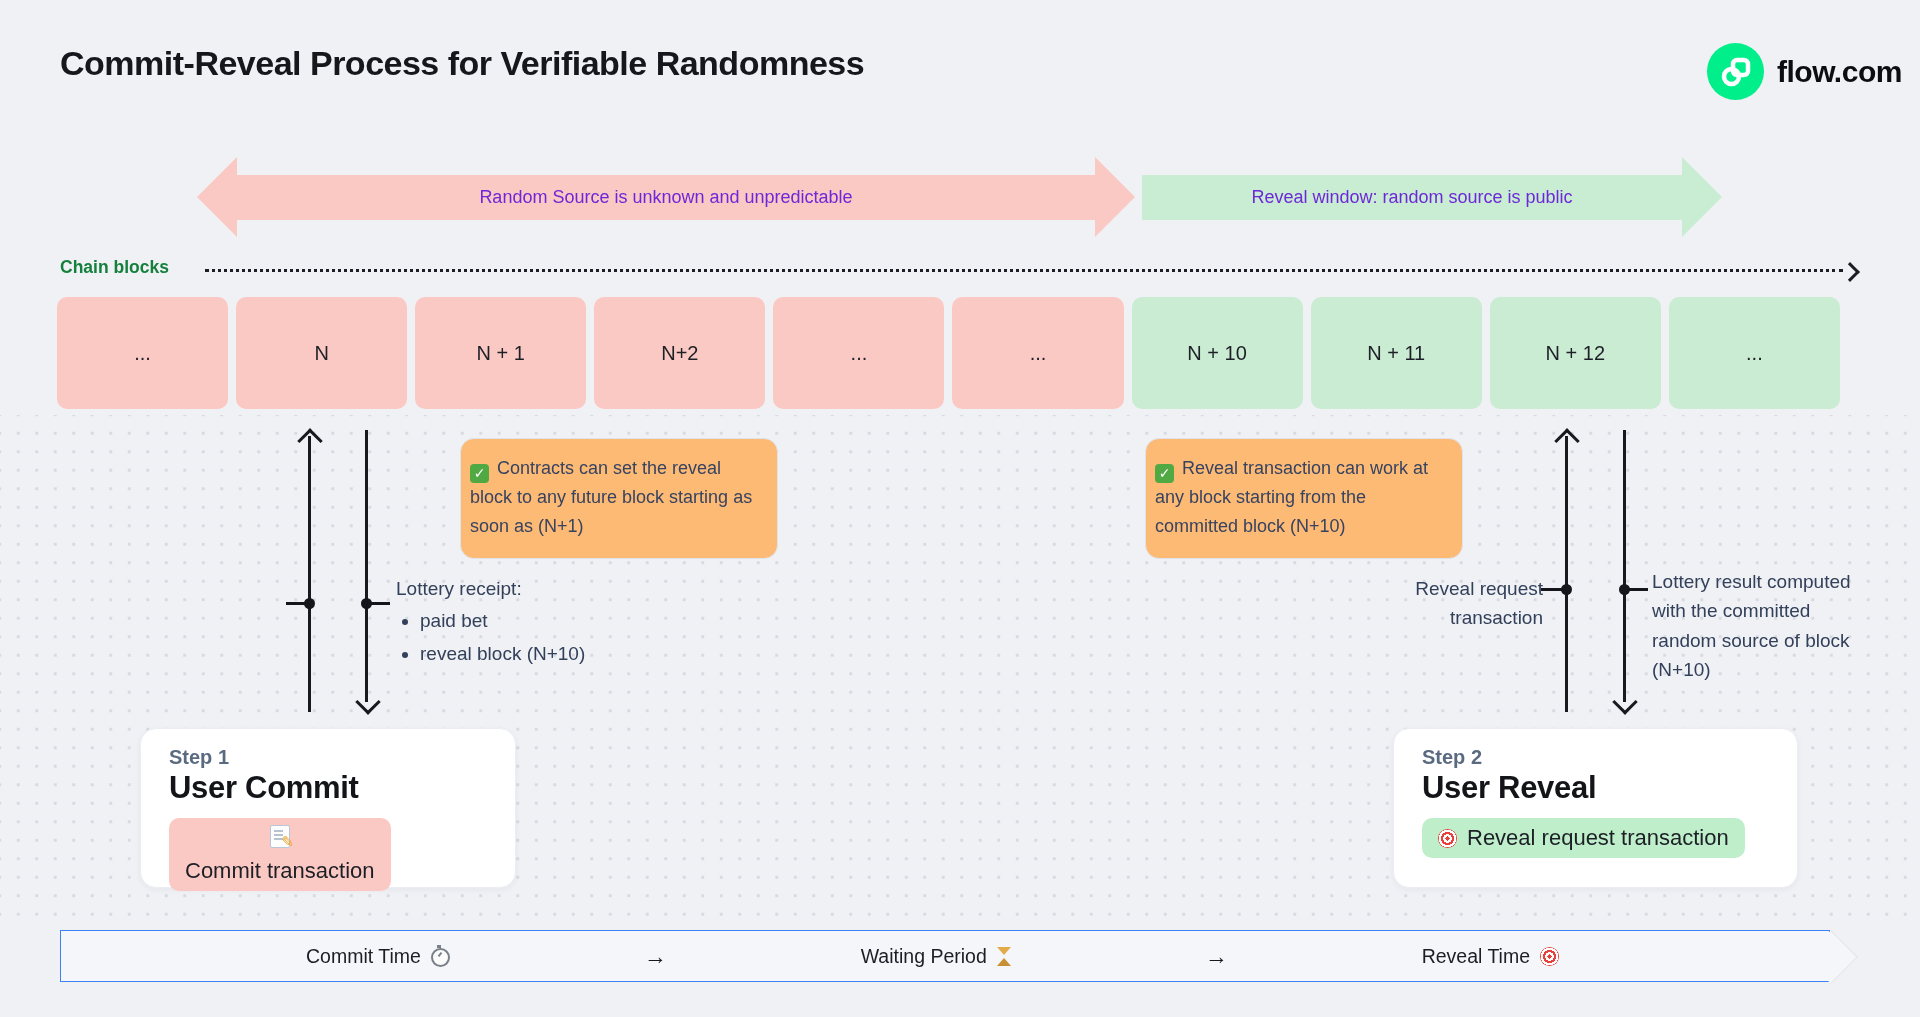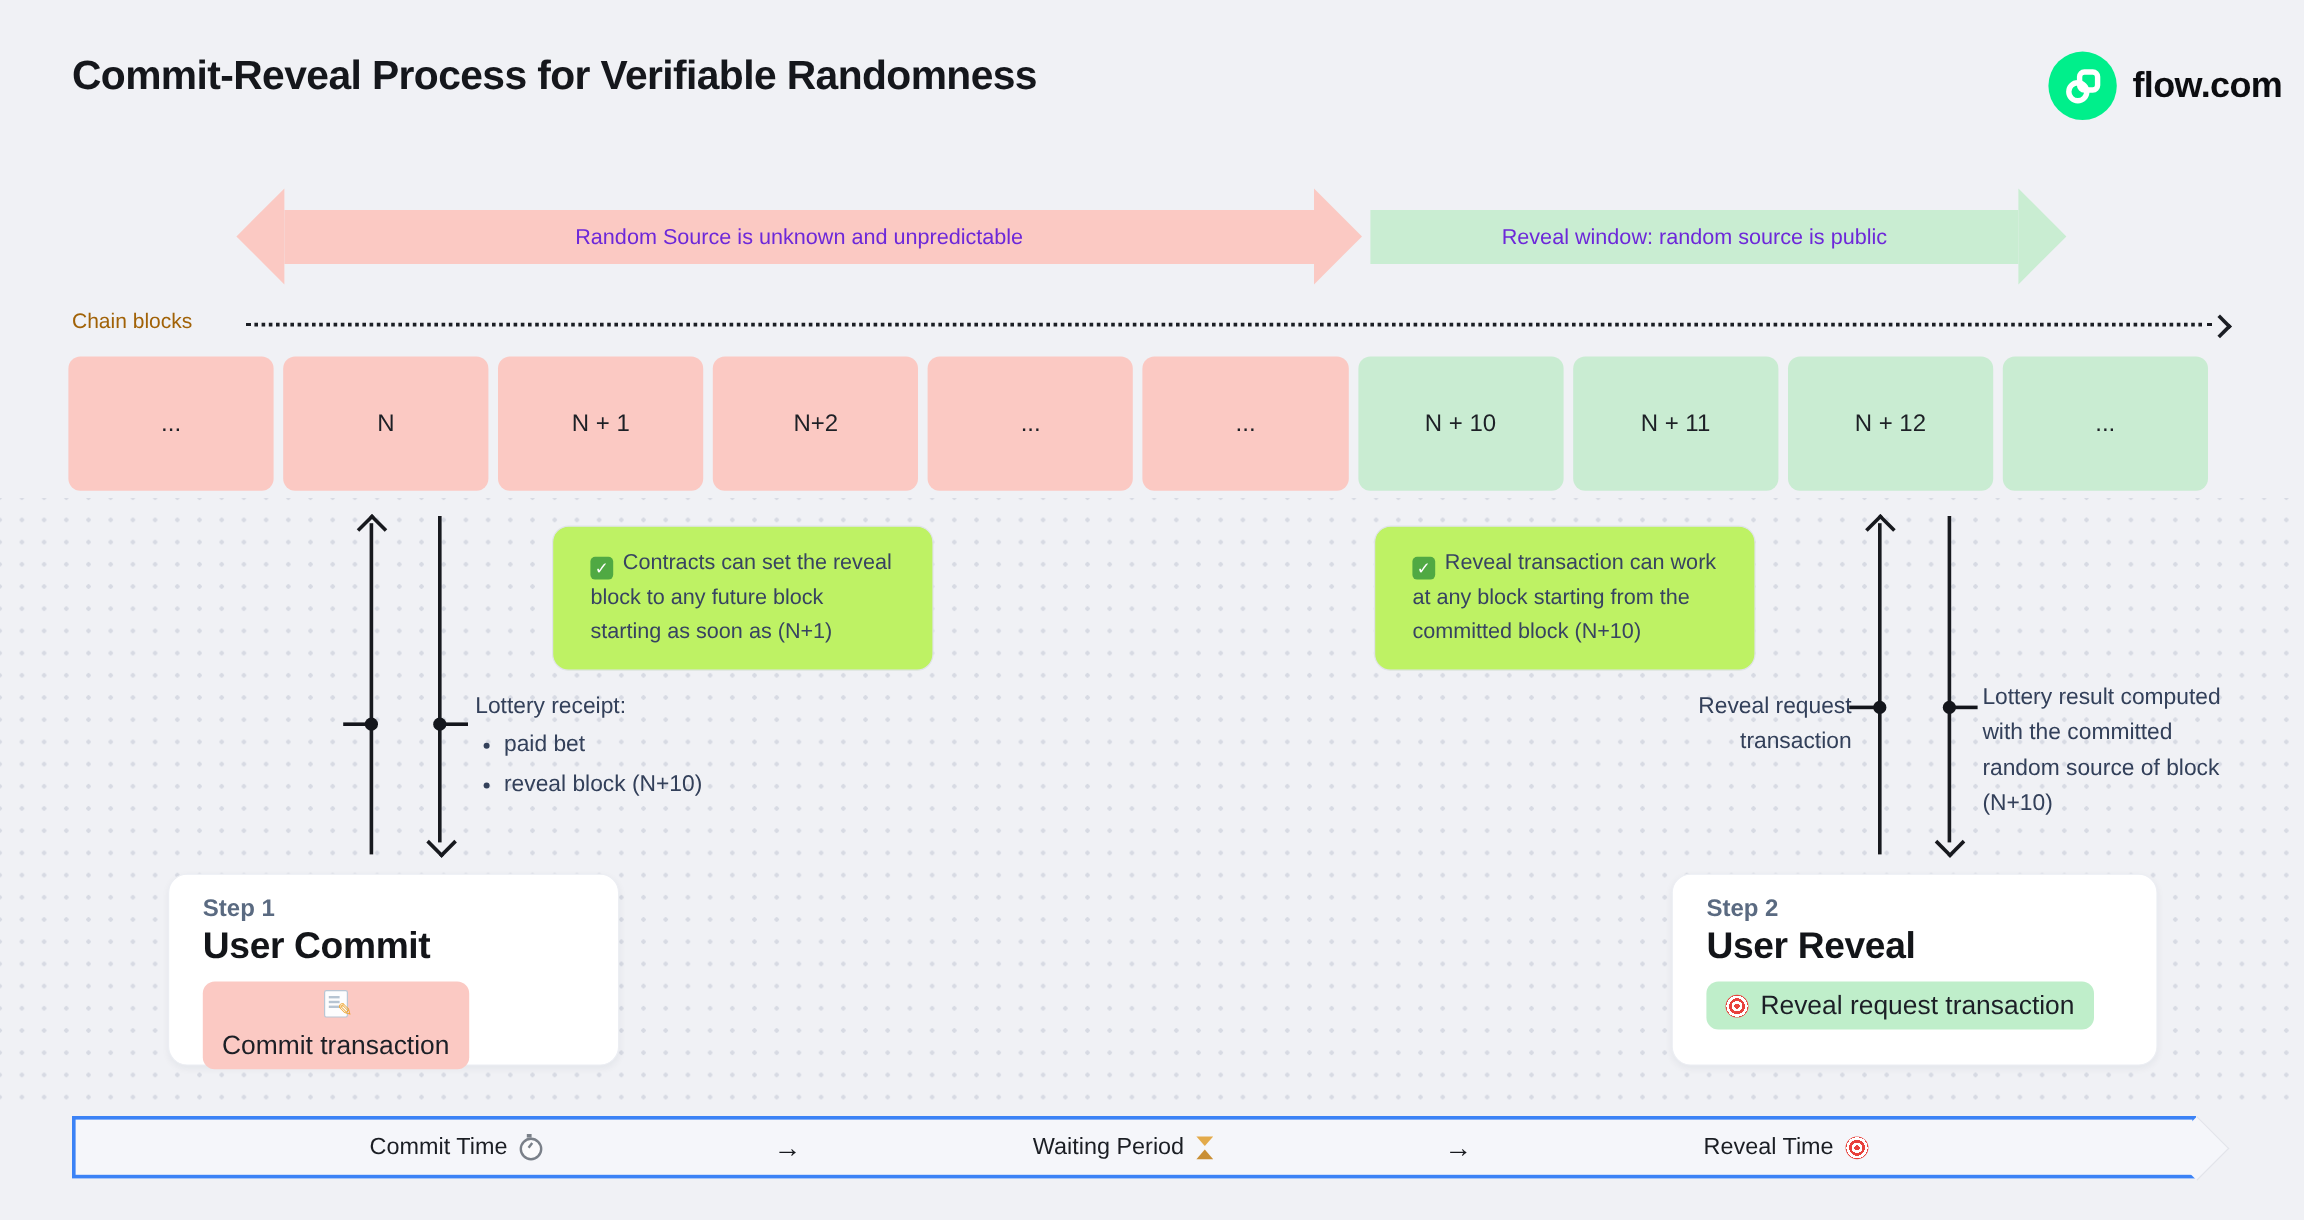--- a/index.html
+++ b/index.html
@@ -16,21 +16,21 @@
   
   .band{top:175px;height:45px;display:flex;align-items:center;justify-content:center;font-size:18px;color:#6d28d9;}
   .band.commit{left:237px;width:858px;background:#fbc9c3;}
   .band.reveal{left:1142px;width:540px;background:#c9edd2;}
   .tri{width:0;height:0;border-top:40px solid transparent;border-bottom:40px solid transparent;top:157px;}
   .tri.left-pink{left:197px;border-right:40px solid #fbc9c3;}
   .tri.right-pink{left:1095px;border-left:40px solid #fbc9c3;}
   .tri.right-green{left:1682px;border-left:40px solid #c9edd2;}
 
   
-  .chain-label{left:60px;top:257px;font-size:17.5px;font-weight:400;color:#a16207;}
+  .chain-label{left:60px;top:257px;font-size:17.5px;font-weight:700;color:#15803d;}
   .dotline{left:205px;top:269px;width:1638px;border-top:3.2px dotted #1b1e24;}
   .chev{width:11px;height:11px;border-top:3px solid #1b1e24;border-right:3px solid #1b1e24;transform:rotate(45deg);}
   .chev.dotline-end{left:1843px;top:265px;}
 
   
   .blocks-row{left:57px;top:297px;width:1783px;height:112px;display:flex;gap:8px;}
   .block{flex:1;border-radius:10px;display:flex;align-items:center;justify-content:center;font-size:20px;color:#1d2026;}
   .block.commit{background:#fbc9c3;}
   .block.reveal{background:#c9ecd2;}
 
@@ -45,36 +45,36 @@
   .chev-down{width:15px;height:15px;border-bottom:3px solid #17191e;border-right:3px solid #17191e;transform:rotate(45deg);}
   .node{width:11px;height:11px;border-radius:50%;background:#14161c;}
   .dash{height:3px;background:#14161c;}
 
   
   .ann{font-size:19px;line-height:1.55;color:#33405a;}
   .ann ul{margin:3px 0 0 4px;padding-left:20px;}
   .ann li{margin:0 0 3px 0;}
 
   
-  .note{top:438px;width:318px;box-sizing:border-box;background:#bef264;border:1px solid #e0e3e9;
-        border-radius:14px;padding:15px 31px 17px;font-size:18px;line-height:1.62;color:#374361;}
+  .note{top:438px;width:318px;box-sizing:border-box;background:#fdba74;border:1px solid #e0e3e9;
+        border-radius:14px;padding:15px 9px 17px;font-size:18px;line-height:1.62;color:#374361;}
   .note.n1{left:460px;} .note.n2{left:1145px;}
 
   
   .card{top:728px;height:160px;box-sizing:border-box;background:#fff;border:1px solid #eceef3;
         border-radius:16px;padding:17px 28px;box-shadow:0 2px 6px rgba(25,30,50,.05);}
   .card.c1{left:140px;width:376px;} .card.c2{left:1393px;width:405px;}
   .step-eyebrow{font-size:20px;font-weight:700;color:#5a6a81;}
   .step-title{font-size:31px;font-weight:800;letter-spacing:-.3px;color:#131519;margin:1px 0 12px;}
   .badge{display:inline-flex;align-items:center;gap:10px;border-radius:10px;padding:7px 16px;font-size:22px;color:#1c1f26;}
   .badge.commit{background:#fbc9c3;flex-direction:column;} .badge.reveal{background:#bfeeca;}
 
   
   .timeline{left:60px;top:930px;width:1770px;height:52px;box-sizing:border-box;background:#f5f6fa;
-            border:3px solid #3b82f6;display:flex;align-items:center;justify-content:space-between;
+            border:1px solid #3b82f6;display:flex;align-items:center;justify-content:space-between;
             padding:0 270px 0 245px;font-size:19.5px;color:#1b1e24;}
   .timeline-chev{left:1812px;top:937.5px;width:37px;height:37px;background:#f5f6fa;
             border-top:1px solid #e2e4ea;border-right:1px solid #e2e4ea;transform:rotate(45deg);}
   .tl-item{display:flex;align-items:center;gap:10px;}
   .tl-arrow{font-size:23px;color:#17191e;}
 
   
   .icon-check{display:inline-flex;width:19px;height:19px;background:#50a943;border-radius:4px;color:#fff;
               font-size:14px;font-weight:700;align-items:center;justify-content:center;vertical-align:-4px;margin-right:8px;}
   .icon-check::before{content:"✓";}

